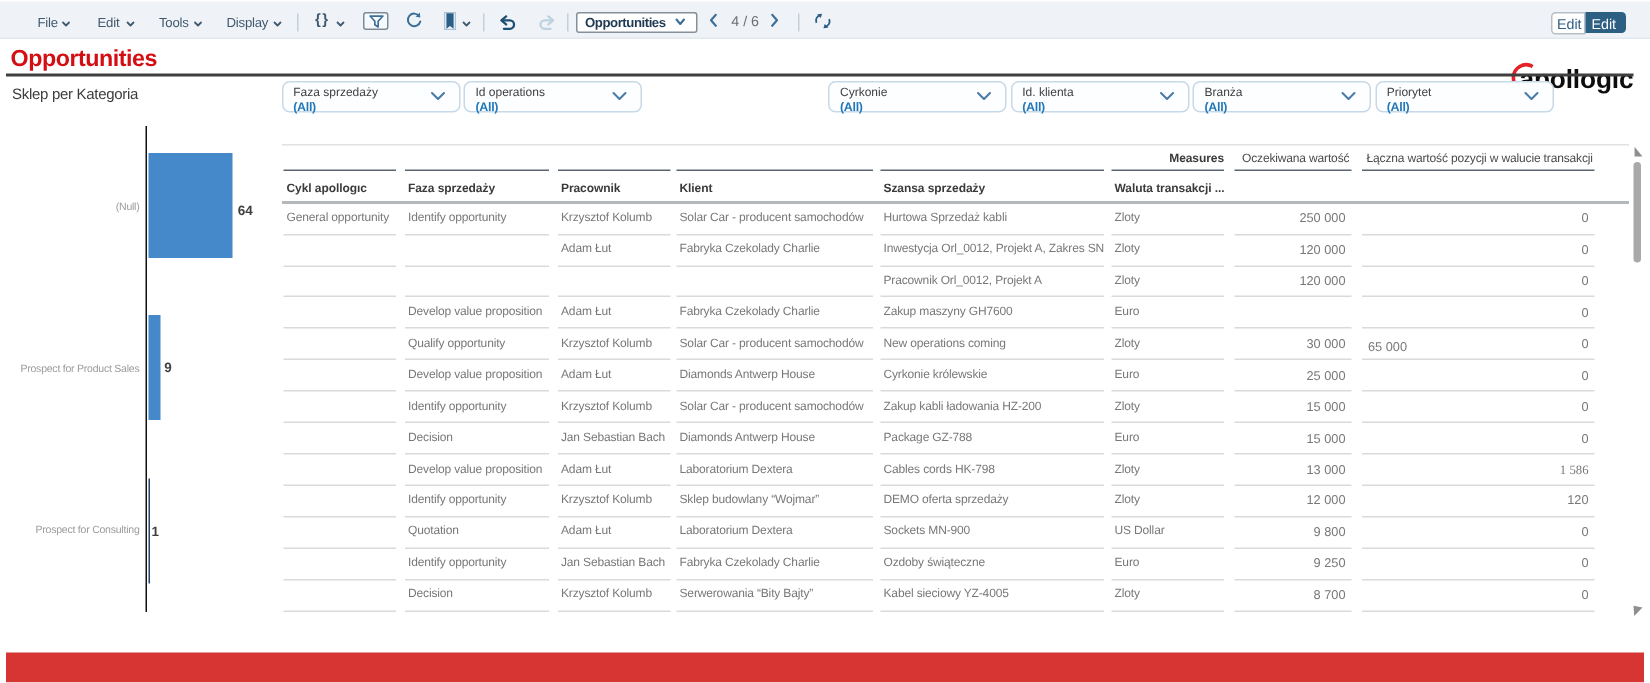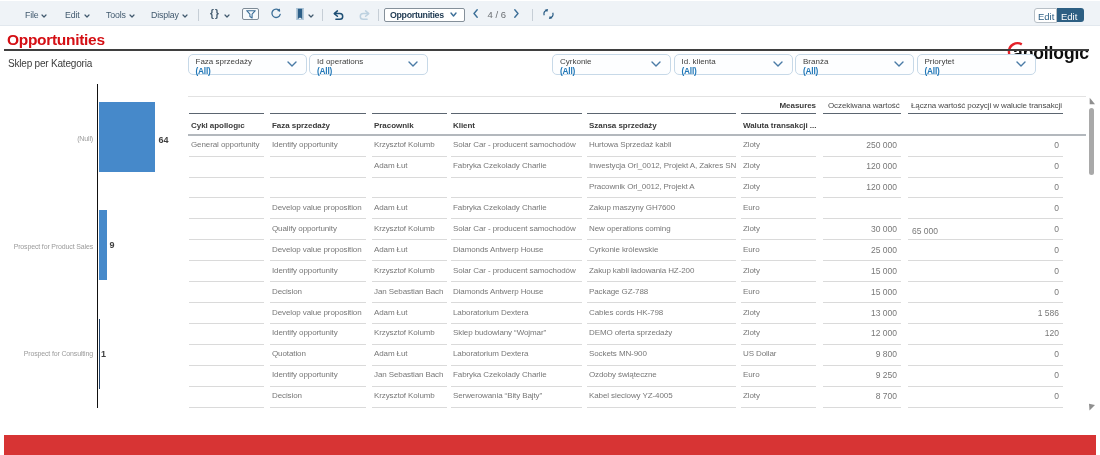--- a/index.html
+++ b/index.html
@@ -334,21 +334,21 @@
 <div class="rl" style="left:587px;top:302.2px;width:149px;"></div>
 <div class="rl" style="left:741px;top:302.2px;width:75px;"></div>
 <div class="rl" style="left:823px;top:302.2px;width:78px;"></div>
 <div class="rl" style="left:908px;top:302.2px;width:155px;"></div>
 <div class="cell" style="left:272px;top:307.5px;">Develop value proposition</div>
 <div class="cell" style="left:374px;top:307.5px;">Adam Łut</div>
 <div class="cell" style="left:453px;top:307.5px;">Laboratorium Dextera</div>
 <div class="cell" style="left:589px;top:307.5px;">Cables cords HK-798</div>
 <div class="cell" style="left:743px;top:307.5px;">Zloty</div>
 <div class="rcell" style="left:823px;top:307.5px;width:74px;">13 000</div>
-<div class="rcell" style="left:908px;top:307.5px;width:151px;">1 586</div>
+<div class="rcell" style="left:908px;top:307.5px;width:151px;font-family:Liberation Serif, serif;">1 586</div>
 <div class="rl" style="left:189px;top:323.2px;width:75px;"></div>
 <div class="rl" style="left:270px;top:323.2px;width:96px;"></div>
 <div class="rl" style="left:372px;top:323.2px;width:75px;"></div>
 <div class="rl" style="left:451px;top:323.2px;width:131px;"></div>
 <div class="rl" style="left:587px;top:323.2px;width:149px;"></div>
 <div class="rl" style="left:741px;top:323.2px;width:75px;"></div>
 <div class="rl" style="left:823px;top:323.2px;width:78px;"></div>
 <div class="rl" style="left:908px;top:323.2px;width:155px;"></div>
 <div class="cell" style="left:272px;top:328.4px;">Identify opportunity</div>
 <div class="cell" style="left:374px;top:328.4px;">Krzysztof Kolumb</div>

